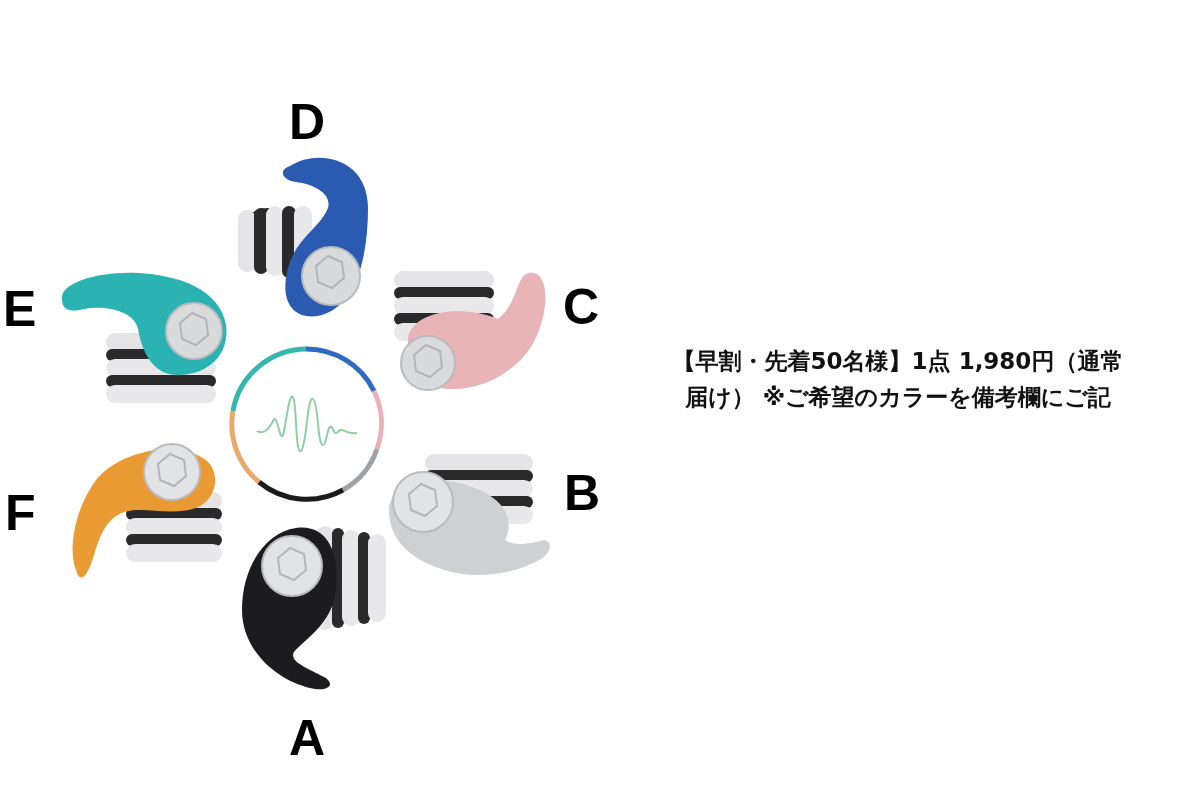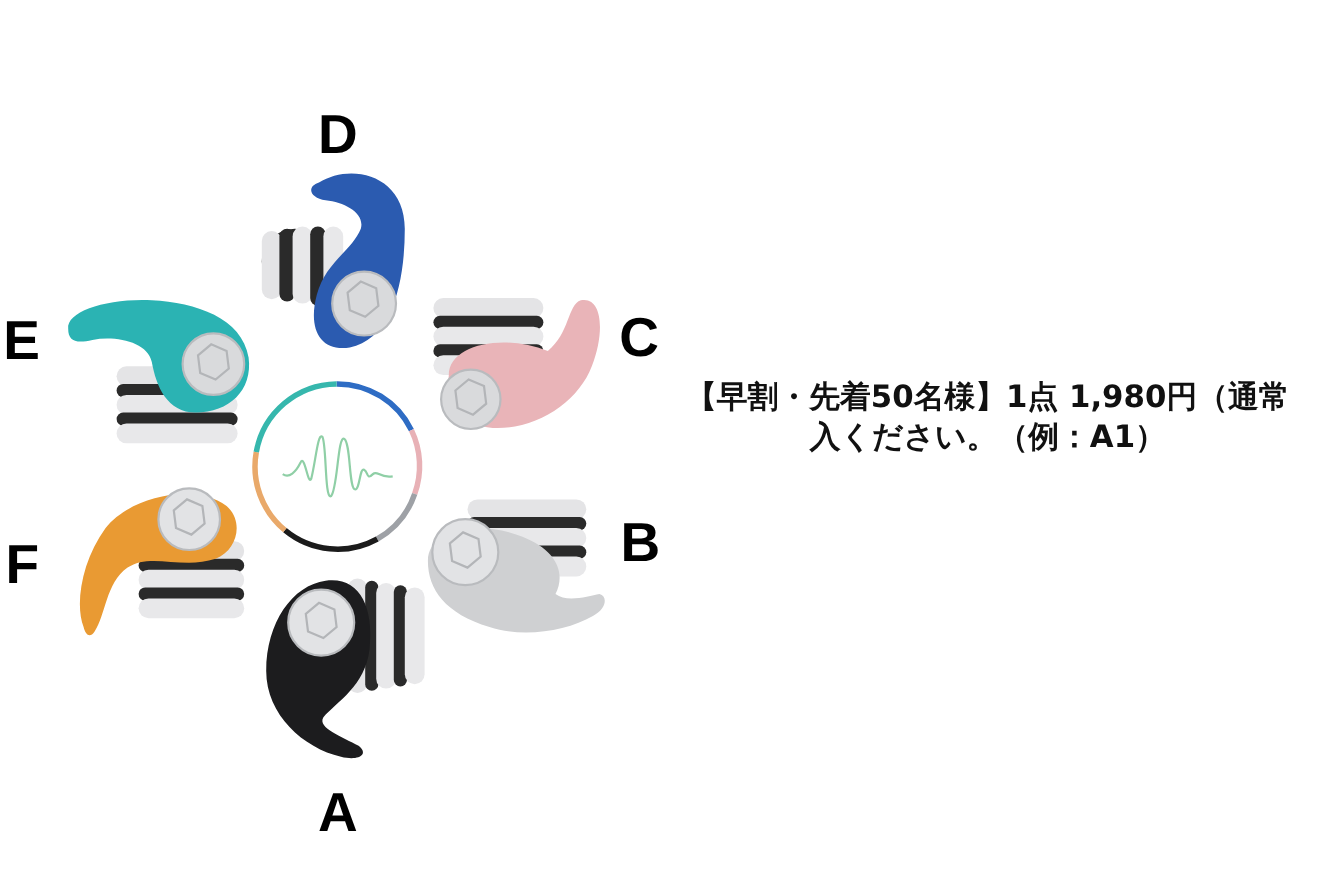--- a/index.html
+++ b/index.html
@@ -1,20 +1,20 @@
 <!DOCTYPE html>
 <html><head>
 <meta charset="utf-8">
 <style>
   html,body{margin:0;padding:0;background:#ffffff;}
   body{width:1200px;height:800px;position:relative;overflow:hidden;font-family:"DejaVu Sans","Liberation Sans",sans-serif;}
   .label{position:absolute;font-family:"Liberation Sans","DejaVu Sans",sans-serif;font-weight:700;font-size:50px;color:#000;line-height:1;}
   .plug{position:absolute;}
   .emblem{position:absolute;left:227px;top:345px;width:158px;height:158px;}
-  .promo{position:absolute;left:608px;top:343px;width:580px;text-align:center;font-family:"DejaVu Sans","Liberation Sans",sans-serif;font-weight:700;font-size:28px;line-height:36px;color:#111;letter-spacing:0px;}
+  .promo{position:absolute;left:608px;top:343px;width:580px;text-align:center;font-family:"DejaVu Sans","Liberation Sans",sans-serif;font-weight:700;font-size:23px;line-height:36px;color:#111;letter-spacing:0px;}
 </style>
 </head>
 <body>
 
 <div class="label" style="left:289px;top:97px;">D</div>
 <div class="label" style="left:563px;top:282px;">C</div>
 <div class="label" style="left:3px;top:284px;">E</div>
 <div class="label" style="left:564px;top:468px;">B</div>
 <div class="label" style="left:5px;top:488px;">F</div>
 <div class="label" style="left:289px;top:713px;">A</div>
@@ -105,14 +105,14 @@
     <path d="M150 104 A75 75 0 0 1 116 145" stroke="#9ea1a6"></path>
     <path d="M116 145 A75 75 0 0 1 32 137" stroke="#1b1b1b"></path>
     <path d="M32 137 A75 75 0 0 1 6 66" stroke="#e9a96a"></path>
     <path d="M6 66 A75 75 0 0 1 79 4" stroke="#36b7ad"></path>
   </g>
   <path d="M30 86 C 36 90, 42 84, 46 76 C 50 66, 53 98, 56 90 C 60 74, 62 48, 66 52 C 70 58, 68 110, 74 106 C 80 100, 80 50, 86 54 C 92 58, 90 100, 96 100 C 100 100, 100 80, 104 82 C 108 84, 106 92, 112 86 C 116 82, 118 90, 130 88" fill="none" stroke="#8fcfa6" stroke-width="2"></path>
 </svg>
 
 <div class="promo">
   <div>【早割・先着50名様】1点 1,980円（通常</div>
-  <div>入ください。（例：A1）</div>
+  <div>届け） ※ご希望のカラーを備考欄にご記</div>
 </div>
 
 </body></html>

